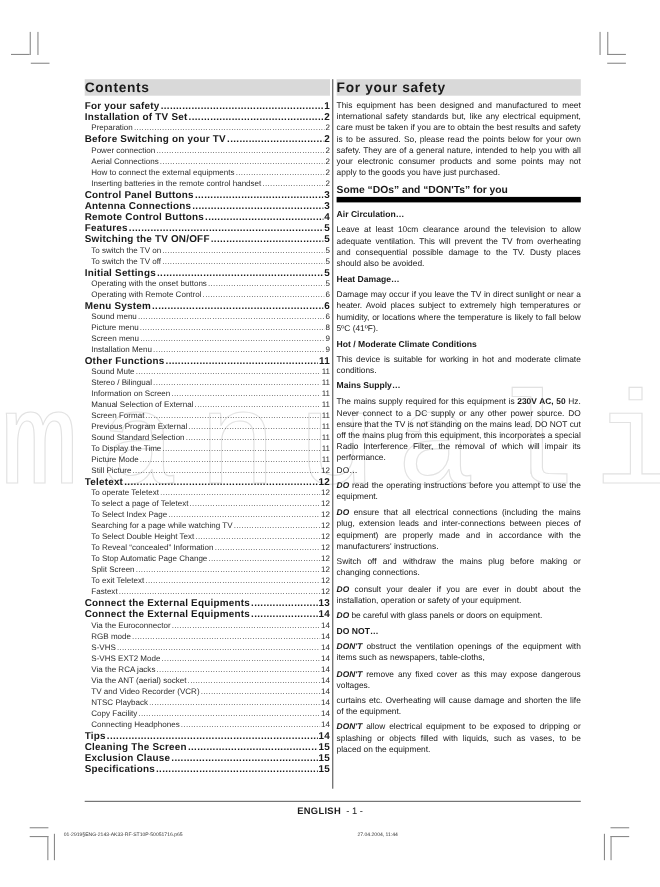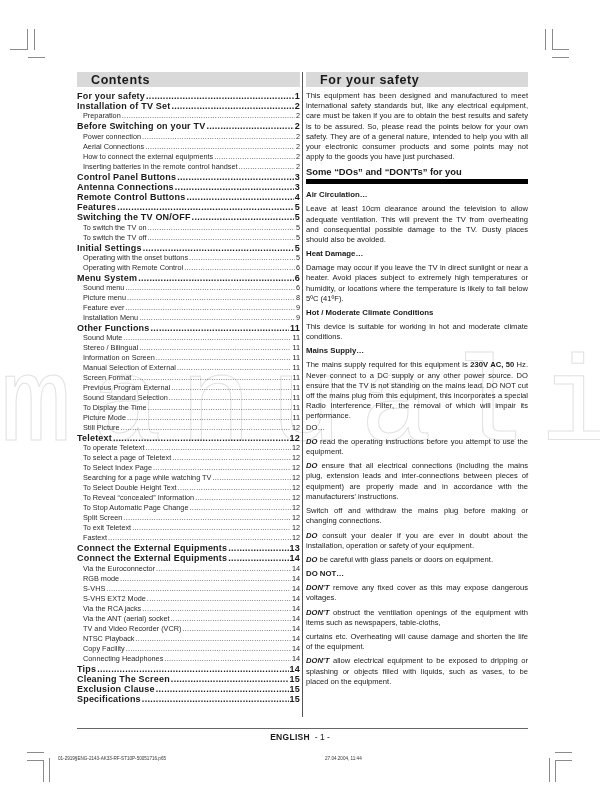--- a/index.html
+++ b/index.html
@@ -7,21 +7,21 @@
          font-family:"Liberation Sans", sans-serif; color:#1a1a1a; }
   .crop { position:absolute; background:#8a8a8a; }
   .watermark { position:absolute; left:0; top:363px; width:488px; height:90px;
                font-family:Liberation Mono, monospace; font-size:120px; line-height:90px;
                color:transparent; -webkit-text-stroke:1px #e2e2e2; letter-spacing:18px;
                white-space:nowrap; pointer-events:none; z-index:0; }
   .col-left { position:absolute; left:77px; top:72px; width:223px; z-index:1; }
   .col-right { position:absolute; left:306px; top:72px; width:222px; z-index:1; }
   .vdivider { position:absolute; left:302px; top:72px; width:1px; height:645px; background:#555; z-index:1; }
   .sec-header { background:#d9d9d9; height:15px; font-weight:bold; font-size:12.5px;
-                line-height:16px; padding-left:14px; letter-spacing:0.6px; margin-bottom:4px; }
+                line-height:16px; padding-left:0; letter-spacing:0.6px; margin-bottom:4px; }
   .toc { list-style:none; margin:0; padding:0; }
   .toc li { display:flex; align-items:baseline; white-space:nowrap; overflow:hidden; }
   .toc li.main { font-weight:bold; font-size:9px; height:10.2px; line-height:10.2px; letter-spacing:0.2px; }
   .toc li.sub { font-size:7.3px; height:10px; line-height:10px; padding-left:6px; color:#2a2a2a;text-align:center; }
   .toc .lbl { flex:0 0 auto; }
   .toc .dots { flex:1 1 auto; overflow:hidden; margin:0 1px; }
   .toc .dots::after { content:"........................................................................................................................................................"; letter-spacing:0.3px; }
   .toc .pg { flex:0 0 auto; }
   .body-p { font-size:7.6px; line-height:10.2px; text-align:justify; margin:0 0 4px 0; }
   .sub-h { font-size:9.4px; font-weight:bold; margin:3px 0 0 0; padding-bottom:2px;
@@ -159,21 +159,21 @@
         <span class="lbl">Sound menu</span>
         <span class="dots"></span>
         <span class="pg">6</span>
       </li>
       <li class="sub">
         <span class="lbl">Picture menu</span>
         <span class="dots"></span>
         <span class="pg">8</span>
       </li>
       <li class="sub">
-        <span class="lbl">Feature ever</span>
+        <span class="lbl">Screen menu</span>
         <span class="dots"></span>
         <span class="pg">9</span>
       </li>
       <li class="sub">
         <span class="lbl">Installation Menu</span>
         <span class="dots"></span>
         <span class="pg">9</span>
       </li>
       <li class="main">
         <span class="lbl">Other Functions</span>
@@ -388,22 +388,22 @@
   <p class="body-p" style="margin-bottom:1px;"><span>The mains supply required for this equipment is </span><b>230V AC, 50</b><span> Hz. Never connect to a DC supply or any other power source. DO ensure that the TV is not standing on the mains lead. DO NOT cut off the mains plug from this equipment, this incorporates a special Radio Interference Filter, the removal of which will impair its performance.</span></p>
 
   <p class="body-p">DO…</p>
   <p class="body-p"><span class="em">DO</span><span> read the operating instructions before you attempt to use the equipment.</span></p>
   <p class="body-p"><span class="em">DO</span><span> ensure that all electrical connections (including the mains plug, extension leads and inter-connections between pieces of equipment) are properly made and in accordance with the manufacturers' instructions.</span></p>
   <p class="body-p">Switch off and withdraw the mains plug before making or changing connections.</p>
   <p class="body-p"><span class="em">DO</span><span> consult your dealer if you are ever in doubt about the installation, operation or safety of your equipment.</span></p>
   <p class="body-p"><span class="em">DO</span><span> be careful with glass panels or doors on equipment.</span></p>
 
   <div class="sec-h">DO NOT…</div>
+  <p class="body-p"><span class="em">DON'T</span><span> obstruct the ventilation openings of the equipment with items such as newspapers, table-cloths,</span></p>
   <p class="body-p"><span class="em">DON'T</span><span> remove any fixed cover as this may expose dangerous voltages.</span></p>
-  <p class="body-p"><span class="em">DON'T</span><span> obstruct the ventilation openings of the equipment with items such as newspapers, table-cloths,</span></p>
   <p class="body-p">curtains etc. Overheating will cause damage and shorten the life of the equipment.</p>
   <p class="body-p"><span class="em">DON'T</span><span> allow electrical equipment to be exposed to dripping or splashing or objects filled with liquids, such as vases, to be placed on the equipment.</span></p>
 </div>
 
 <div class="footer-rule"></div>
 <div class="footer-page"><b>ENGLISH</b>&nbsp;&nbsp;<span>- 1 -</span></div>
 <div class="slug-left">01-2919§ENG-2143-AK33-RF-ST10P-50051716.p65</div>
 <div class="slug-right">27.04.2004, 11:44</div>
 
 </body></html>

